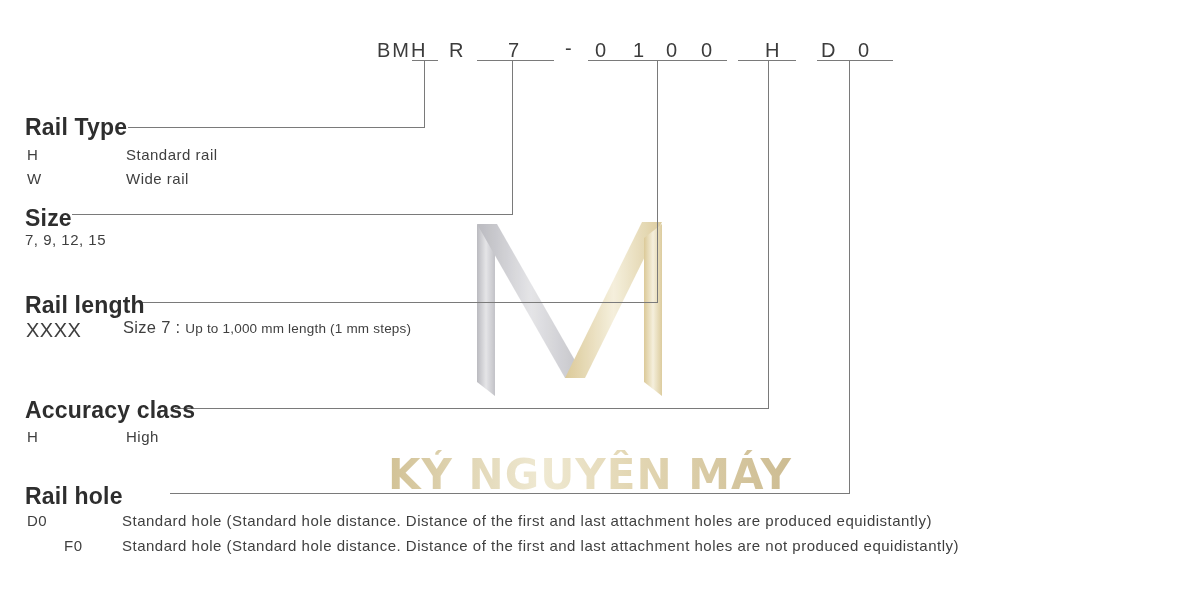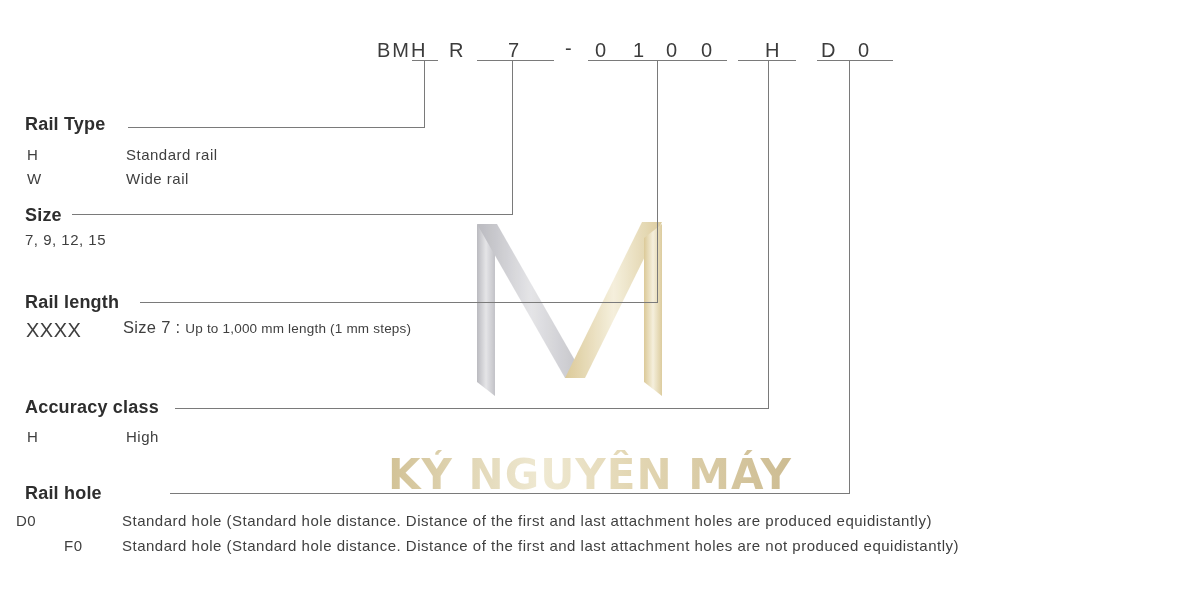--- a/index.html
+++ b/index.html
@@ -7,21 +7,21 @@
     position:relative;width:1200px;height:600px;background:#ffffff;overflow:hidden;
     font-family:"Liberation Sans","DejaVu Sans",sans-serif;color:#3f3f3f;
   }
   .abs{position:absolute;}
   
   .code{font-size:20px;line-height:22px;color:#3c3c3c;letter-spacing:2px;white-space:pre;}
   .underline{height:0;border-top:1.6px solid #7a7a7a;}
   
   .elbow{border-right:1.6px solid #7a7a7a;border-bottom:1.6px solid #7a7a7a;}
   
-  .sec-title{font-size:18px;font-weight:bold;color:#2e2e2e;letter-spacing:0.2px;white-space:nowrap;}
+  .sec-title{font-size:23px;font-weight:bold;color:#2e2e2e;letter-spacing:0.2px;white-space:nowrap;}
   .row-code{font-size:15px;color:#3f3f3f;letter-spacing:0.5px;white-space:nowrap;}
   .row-desc{font-size:15px;color:#3f3f3f;letter-spacing:0.5px;white-space:nowrap;}
   .len-big{font-size:16.5px;color:#3f3f3f;letter-spacing:0.3px;}
   .len-small{font-size:13.5px;color:#3f3f3f;letter-spacing:0.2px;}
   
   #wm-logo{opacity:0.9;}
   #wm-text{
     font-family:"DejaVu Sans",sans-serif;font-weight:bold;font-size:42px;letter-spacing:1px;
     color:#d9cba3;white-space:nowrap;margin-top:40px;
   }
@@ -95,18 +95,18 @@
   <div class="abs row-code" style="left:26px;top:319px;font-size:20px;">XXXX</div>
   <div class="abs" style="left:123px;top:318px;white-space:nowrap;">
     <span class="len-big">Size 7 : </span><span class="len-small">Up to 1,000 mm length (1 mm steps)</span>
   </div>
 
   <div class="abs sec-title" style="left:25px;top:397px;">Accuracy class</div>
   <div class="abs row-code" style="left:27px;top:428px;">H</div>
   <div class="abs row-desc" style="left:126px;top:428px;">High</div>
 
   <div class="abs sec-title" style="left:25px;top:483px;">Rail hole</div>
-  <div class="abs row-code" style="left:16px;top:512px;">D0</div>
+  <div class="abs row-code" style="left:27px;top:512px;">D0</div>
   <div class="abs row-desc" style="left:122px;top:512px;">Standard hole (Standard hole distance. Distance of the first and last attachment holes are produced equidistantly)</div>
   <div class="abs row-code" style="left:36px;top:537px;margin-left:28px;">F0</div>
   <div class="abs row-desc" style="left:122px;top:537px;">Standard hole (Standard hole distance. Distance of the first and last attachment holes are not produced equidistantly)</div>
 
 </div>
 
 </body></html>

